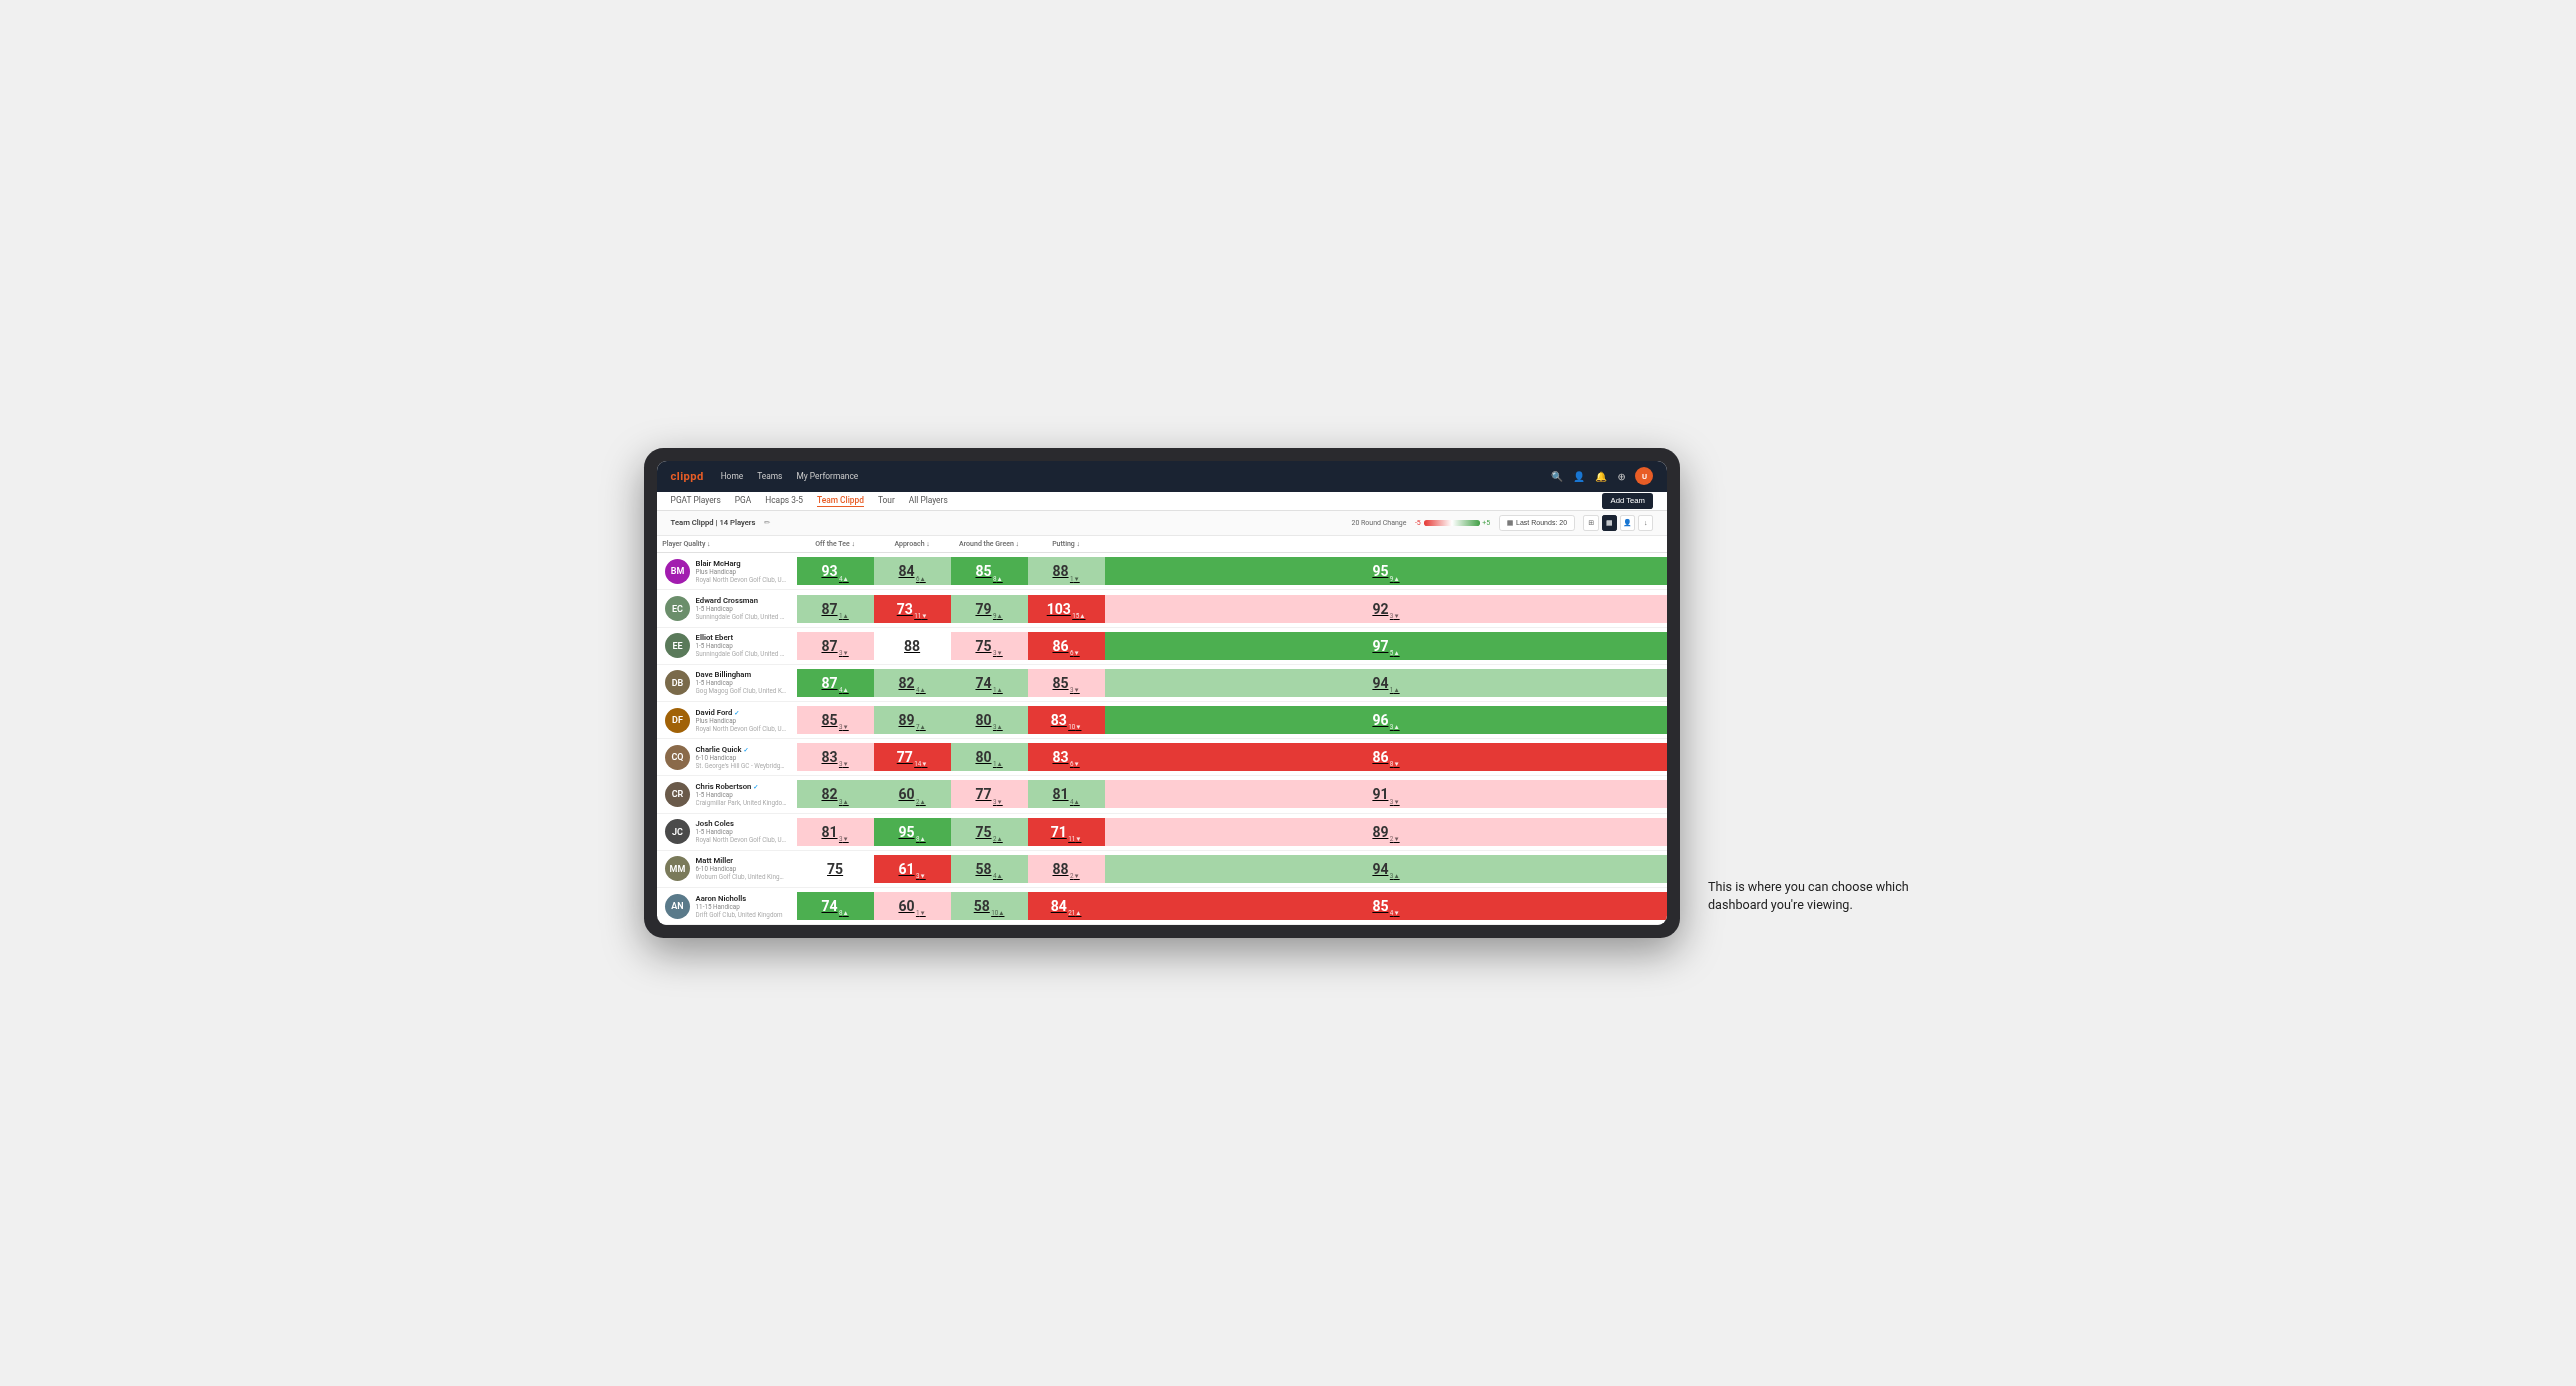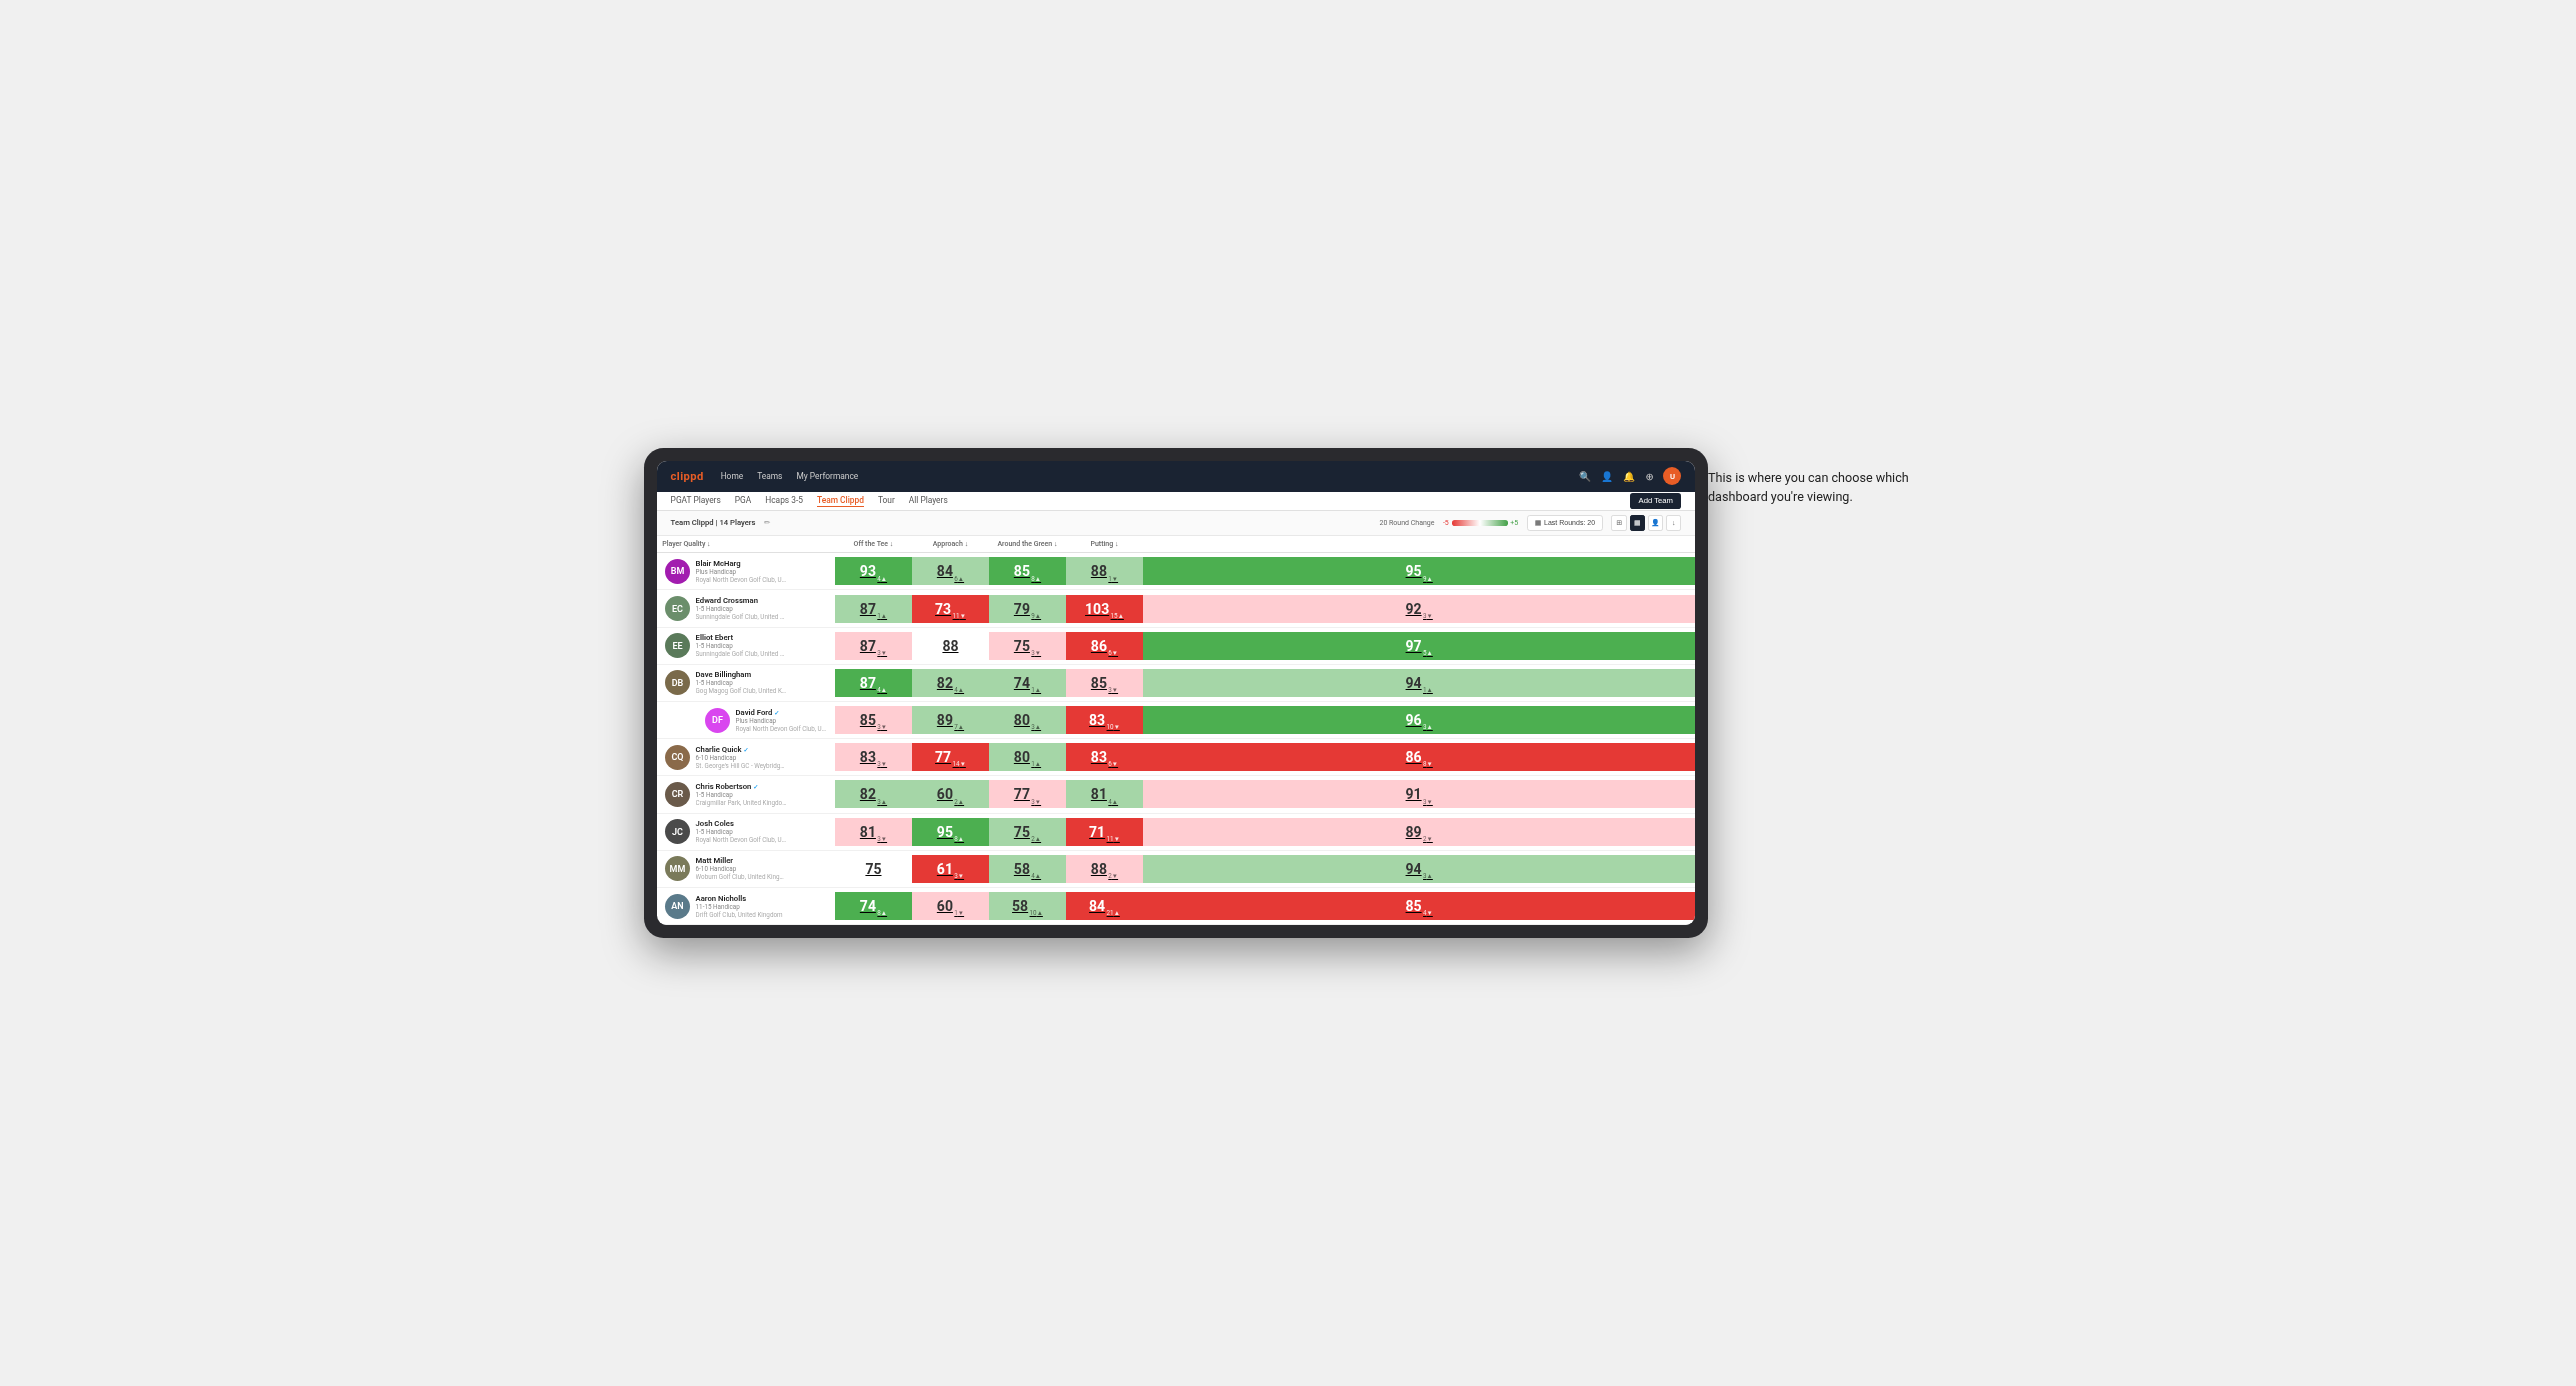--- a/index.html
+++ b/index.html
@@ -10,21 +10,22 @@
       justify-content: center;
       align-items: center;
       min-height: 100vh;
       padding: 14px;
     }
 
     .page-wrapper {
       display: flex;
       width: 100%;
       max-width: 1288px;
-      align-items: flex-start;
+      align-items: flex-end;
+      gap: 28px;
     }
 
     
     .tablet-frame {
       background: #2a2a2e;
       border-radius: 19.6px;
       padding: 12.6px;
       flex: 1;
       box-shadow: 0 14px 42px rgba(0,0,0,0.4);
       min-width: 0;
@@ -593,21 +594,21 @@
                 <td class="score-cell">
         <div class="score-box light-green">
           <span class="score-main">94</span>
           <span class="score-delta delta-up">1</span>
         </div>
                 </td>
               </tr>
               <tr class="player-row">
                 <td>
       <div class="player-cell">
-        <div class="player-avatar" style="background: #d946ef; margin-left: 40px;">DF</div>
+        <div class="player-avatar" style="background: #a16207;">DF</div>
         <div class="player-info">
           <div class="player-name">David Ford <span class="verified-icon">✓</span></div>
           <div class="player-handicap">Plus Handicap</div>
           <div class="player-club">Royal North Devon Golf Club, United Kingdom</div>
         </div>
       </div>
                 </td>
                 <td class="score-cell">
         <div class="score-box light-red">
           <span class="score-main">85</span>

